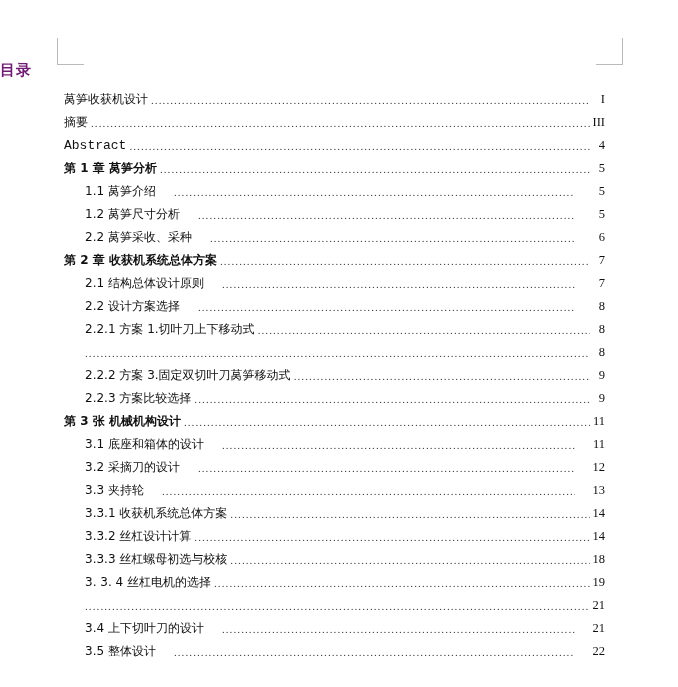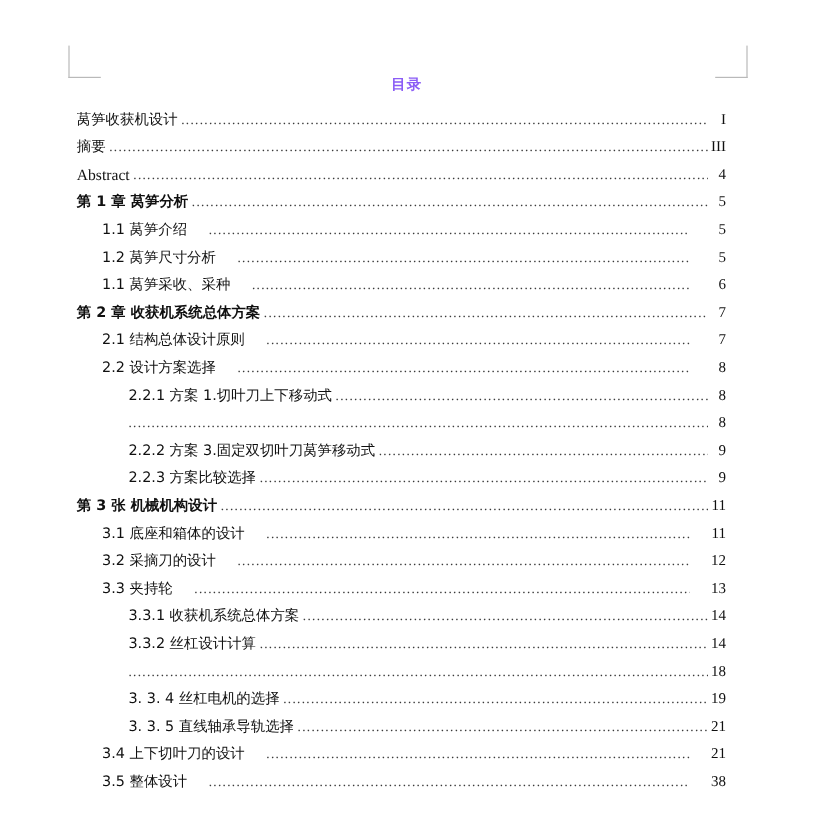--- a/index.html
+++ b/index.html
@@ -43,26 +43,25 @@
     top: 0;
     width: 678px;
     height: 687px;
   }
 
   .toc-title {
     position: absolute;
     left: 0;
     top: 62px;
     width: 678px;
-    text-align: center;
     font-family: "DejaVu Sans", "Liberation Sans", sans-serif;
-    font-size: 12px;
+    font-size: 15px;
     font-weight: bold;
     letter-spacing: 1px;
-    color: #8b5cf6;
+    color: #701a75;
     line-height: 16px;
   }
 
   .toc-list {
     position: absolute;
     left: 0;
     top: 84px;
     width: 678px;
   }
 
@@ -107,34 +106,34 @@
     line-height: 15px;
     color: #101010;
     text-align: right;
     min-width: 14px;
     padding-left: 1px;
   }
 
   
   .lvl0 { padding-left: 64px; }
   .lvl1 { padding-left: 85px; gap: 15px; }
-  .lvl2 { padding-left: 107px; }
+  .lvl2 { padding-left: 85px; }
 
   
   .cjk .toc-label,
   .cjk .toc-page {
     font-family: "DejaVu Sans", "Liberation Sans", sans-serif;
     font-size: 12px;
   }
   .cjk .toc-page {
     font-family: "Liberation Serif", "DejaVu Serif", serif;
     font-size: 12.5px;
   }
   .latin .toc-label {
-    font-family: Liberation Serif, serif;
+    font-family: Liberation Mono, monospace;
     font-size: 13px;
   }
   .chapter .toc-label {
     font-weight: bold;
   }
 </style>
 </head>
 <body>
 
 <div class="page">
@@ -169,21 +168,21 @@
         <span class="toc-label">1.1 莴笋介绍</span>
         <span class="toc-dots"></span>
         <span class="toc-page">5</span>
       </div>
       <div class="toc-row lvl1 cjk">
         <span class="toc-label">1.2 莴笋尺寸分析</span>
         <span class="toc-dots"></span>
         <span class="toc-page">5</span>
       </div>
       <div class="toc-row lvl1 cjk">
-        <span class="toc-label">1.1 莴笋采收、采种</span>
+        <span class="toc-label">2.2 莴笋采收、采种</span>
         <span class="toc-dots"></span>
         <span class="toc-page">6</span>
       </div>
       <div class="toc-row lvl0 cjk chapter">
         <span class="toc-label">第 2 章 收获机系统总体方案</span>
         <span class="toc-dots"></span>
         <span class="toc-page">7</span>
       </div>
       <div class="toc-row lvl1 cjk">
         <span class="toc-label">2.1   结构总体设计原则</span>
@@ -238,39 +237,39 @@
         <span class="toc-label">3.3.1 收获机系统总体方案</span>
         <span class="toc-dots"></span>
         <span class="toc-page">14</span>
       </div>
       <div class="toc-row lvl2 cjk">
         <span class="toc-label">3.3.2 丝杠设计计算</span>
         <span class="toc-dots"></span>
         <span class="toc-page">14</span>
       </div>
       <div class="toc-row lvl2 cjk">
+        <span class="toc-label">3.3.3 丝杠螺母初选与校核</span>
         <span class="toc-dots"></span>
         <span class="toc-page">18</span>
       </div>
       <div class="toc-row lvl2 cjk">
         <span class="toc-label">3. 3. 4 丝杠电机的选择</span>
         <span class="toc-dots"></span>
         <span class="toc-page">19</span>
       </div>
       <div class="toc-row lvl2 cjk">
-        <span class="toc-label">3. 3. 5 直线轴承导轨选择</span>
         <span class="toc-dots"></span>
         <span class="toc-page">21</span>
       </div>
       <div class="toc-row lvl1 cjk">
         <span class="toc-label">3.4 上下切叶刀的设计</span>
         <span class="toc-dots"></span>
         <span class="toc-page">21</span>
       </div>
       <div class="toc-row lvl1 cjk">
         <span class="toc-label">3.5 整体设计</span>
         <span class="toc-dots"></span>
-        <span class="toc-page">38</span>
+        <span class="toc-page">22</span>
       </div>
       <div class="toc-row lvl0 cjk"></div>
     </div>
 
 </div>
 
 </body></html>

